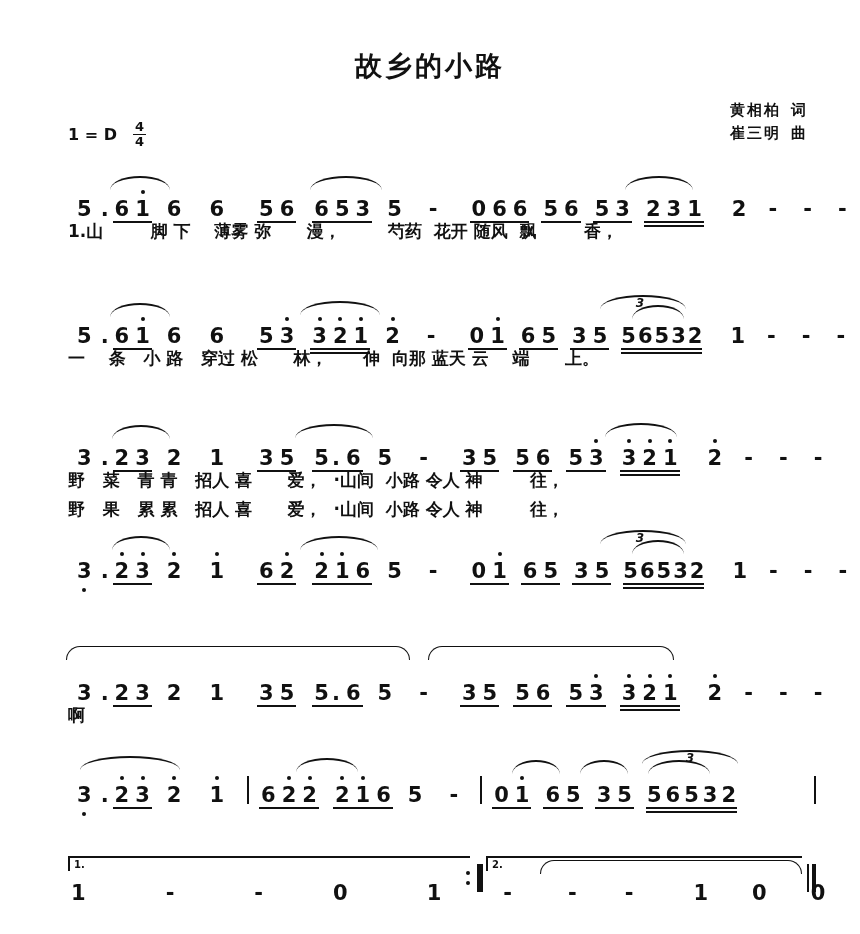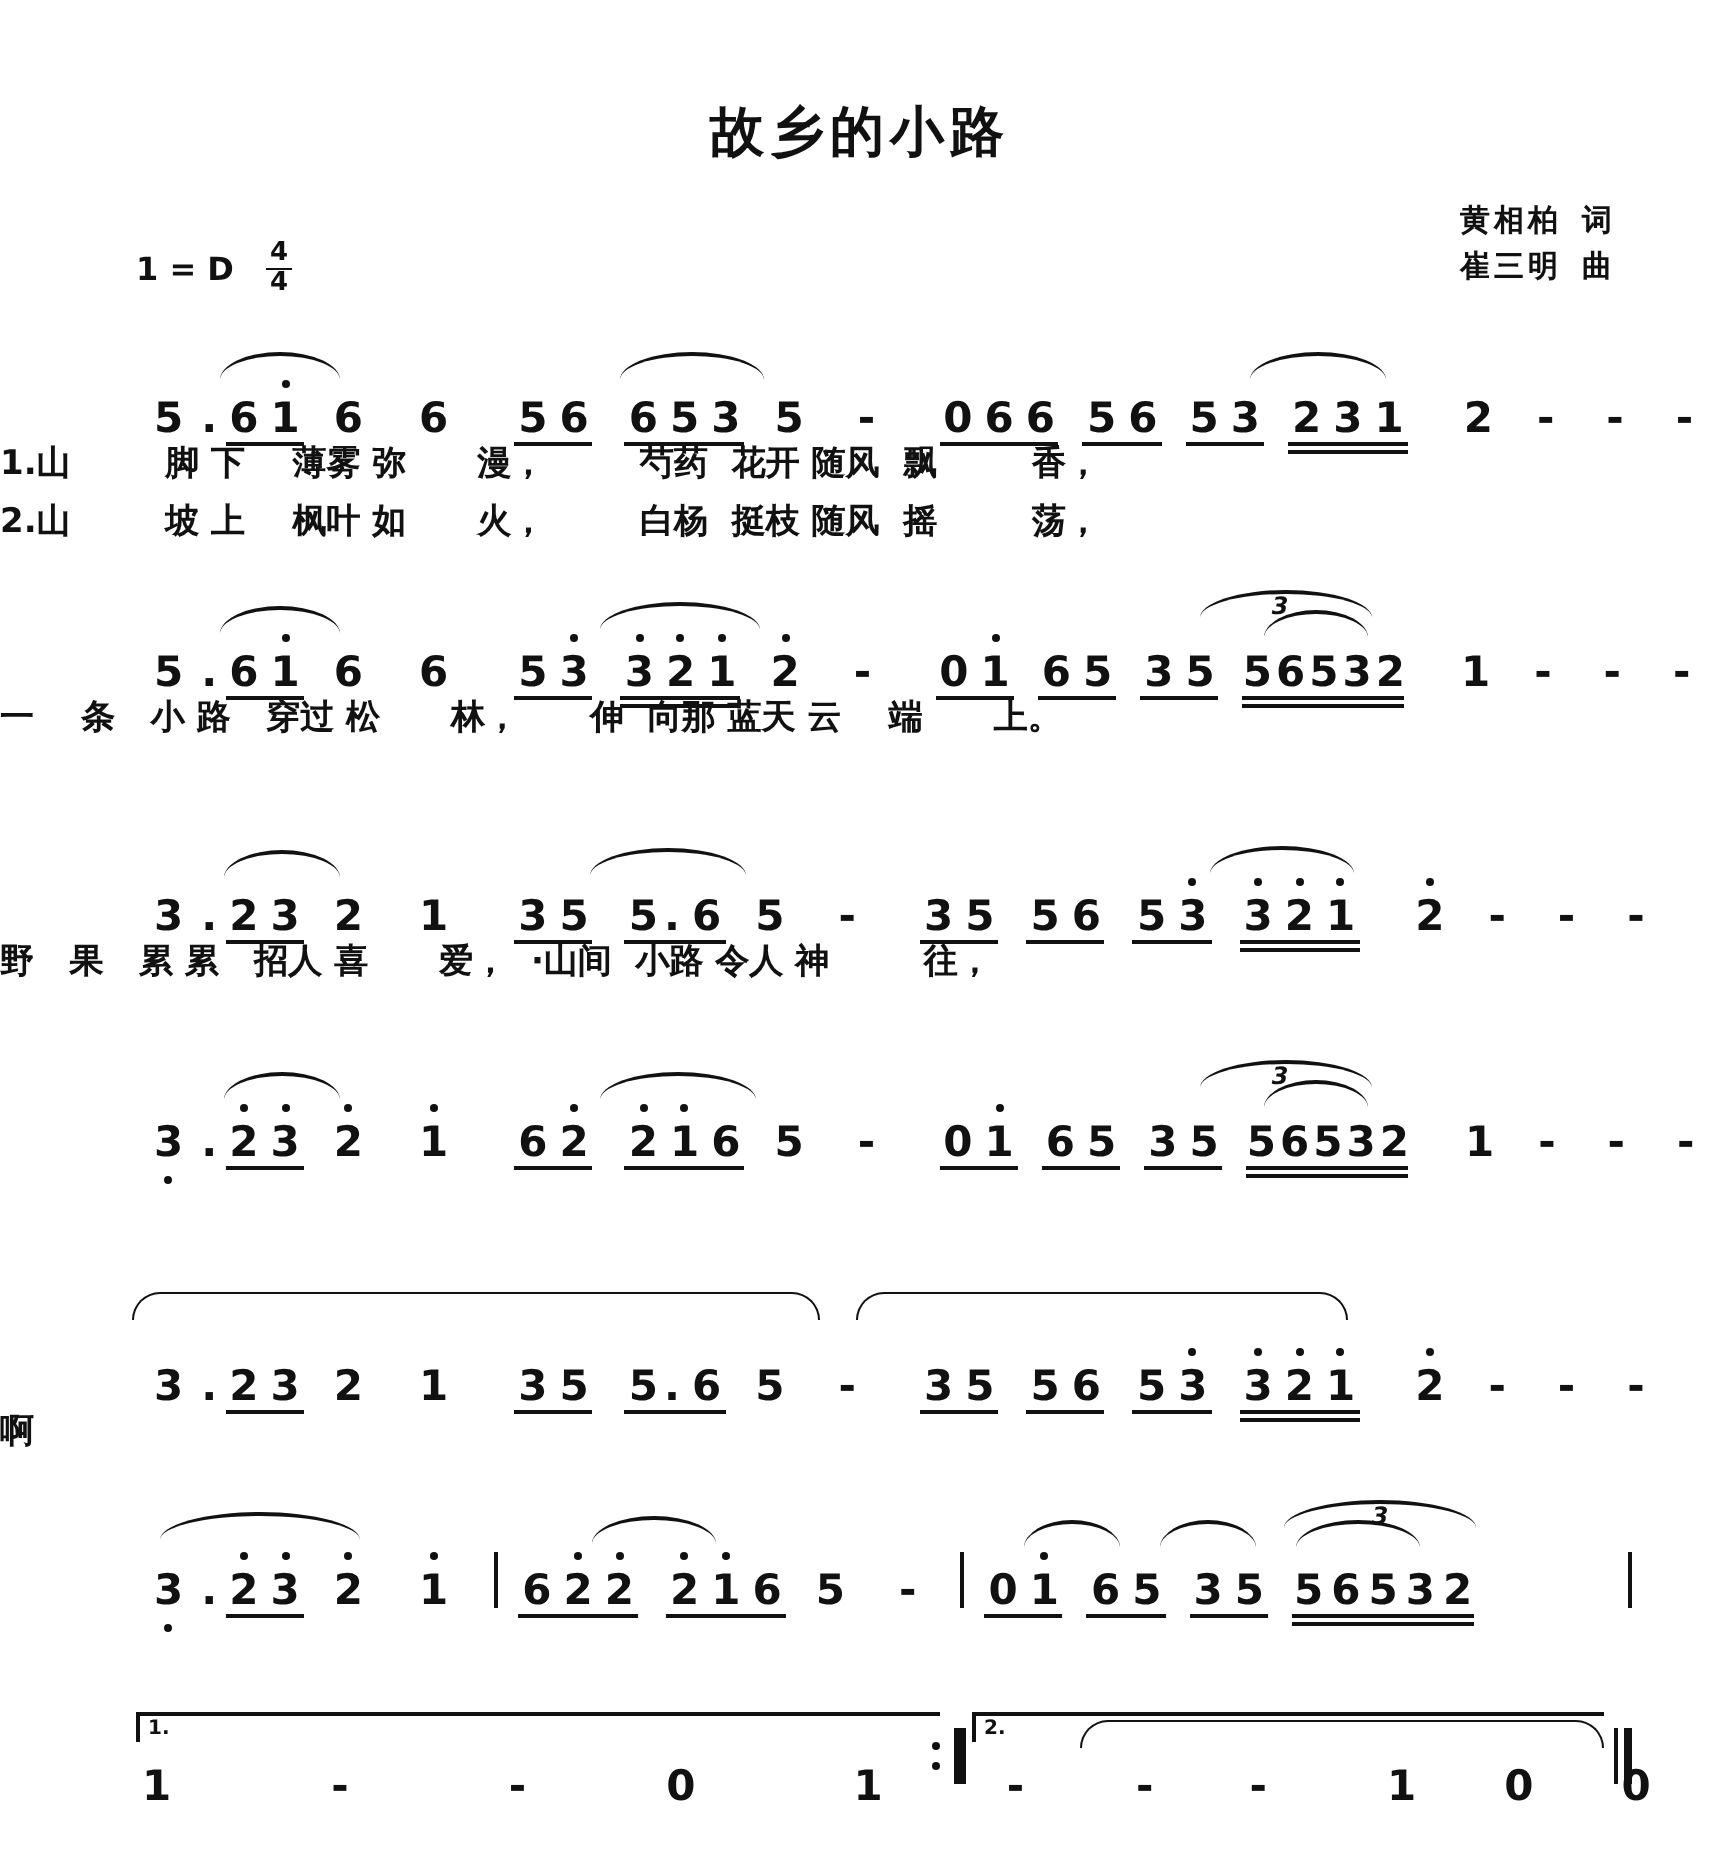--- a/index.html
+++ b/index.html
@@ -99,21 +99,21 @@
   }
   .tuplet{
     position:absolute;
     font-size:12px;font-weight:bold;font-style:italic;
     text-align:center;
   }
 
   
   .lyricline{
     position:relative;height:29px;
-    box-sizing:border-box;
+    padding-left:68px;box-sizing:border-box;
     font-size:17px;font-weight:bold;letter-spacing:0;
     white-space:pre;
     font-family:"DejaVu Sans","Liberation Sans",sans-serif;
   }
 
   
   .volta{
     position:absolute;
     border-left:2px solid #111;
     border-top:2px solid #111;
@@ -215,21 +215,20 @@
         <span class="n dash">-</span>
         <span class="n dash">-</span>
         <span class="n dash">-</span>
       </div>
       <div class="bar endline" style="margin-left:auto"></div>
       <div class="slur" style="left:110px;width:60px;top:0px"></div>
       <div class="slur" style="left:310px;width:72px;top:0px"></div>
       <div class="slur" style="left:625px;width:68px;top:0px"></div>
     </div>
     <div class="lyricline">1.山        脚 下    薄雾 弥      漫，        芍药  花开 随风  飘        香，</div>
-    <div class="lyricline">2.山        坡 上    枫叶 如      火，        白杨  挺枝 随风  摇        荡，</div>
   </div>
 
   <div class="system" style="top:303px">
     <div class="notes">
       <div class="m">
         <span class="n sp">5</span>
           <span class="augdot">.</span>
         <span class="grp beam1">
           <span class="n">6</span>
           <span class="n">1<i class="dot"></i></span>
@@ -349,20 +348,21 @@
         <span class="n sp">2<i class="dot"></i></span>
         <span class="n dash">-</span>
         <span class="n dash">-</span>
         <span class="n dash">-</span>
       </div>
       <div class="bar endline" style="margin-left:auto"></div>
       <div class="slur" style="left:112px;width:58px;top:0px"></div>
       <div class="slur" style="left:295px;width:78px;top:-1px"></div>
       <div class="slur" style="left:605px;width:72px;top:-2px"></div>
     </div>
+    <div class="lyricline">野   菜   青 青   招人 喜      爱，  ·山间  小路 令人 神        往，</div>
     <div class="lyricline">野   果   累 累   招人 喜      爱，  ·山间  小路 令人 神        往，</div>
   </div>
 
   <div class="system" style="top:538px">
     <div class="notes">
       <div class="m">
         <span class="n sp">3<i class="ldot"></i></span>
           <span class="augdot">.</span>
         <span class="grp beam1">
           <span class="n">2<i class="dot"></i></span>

